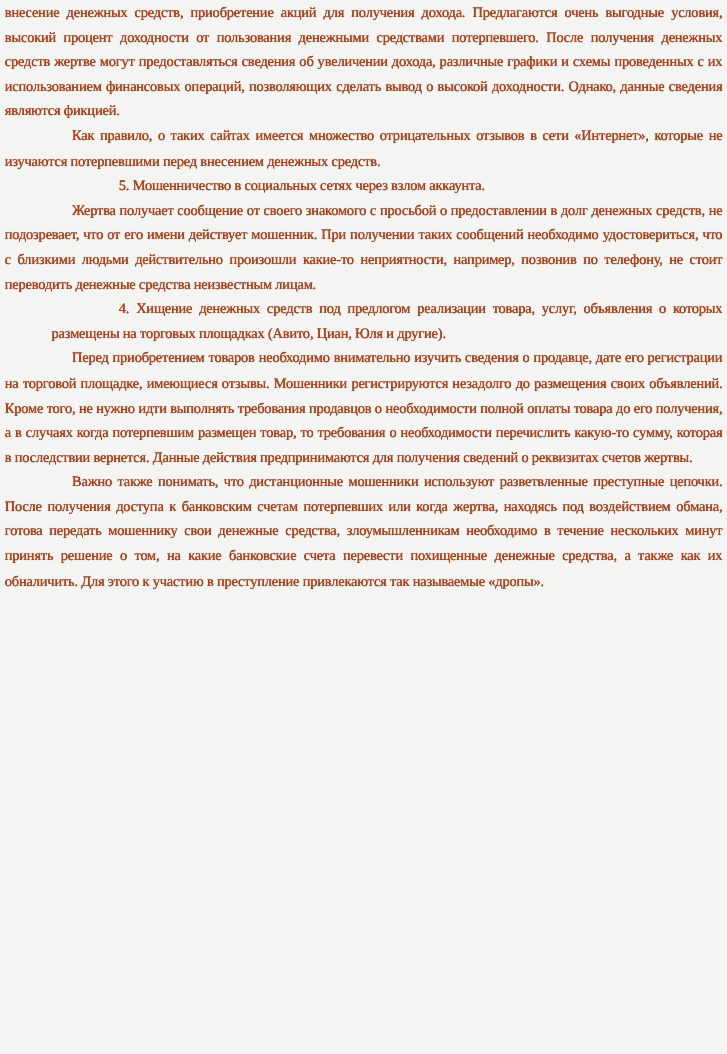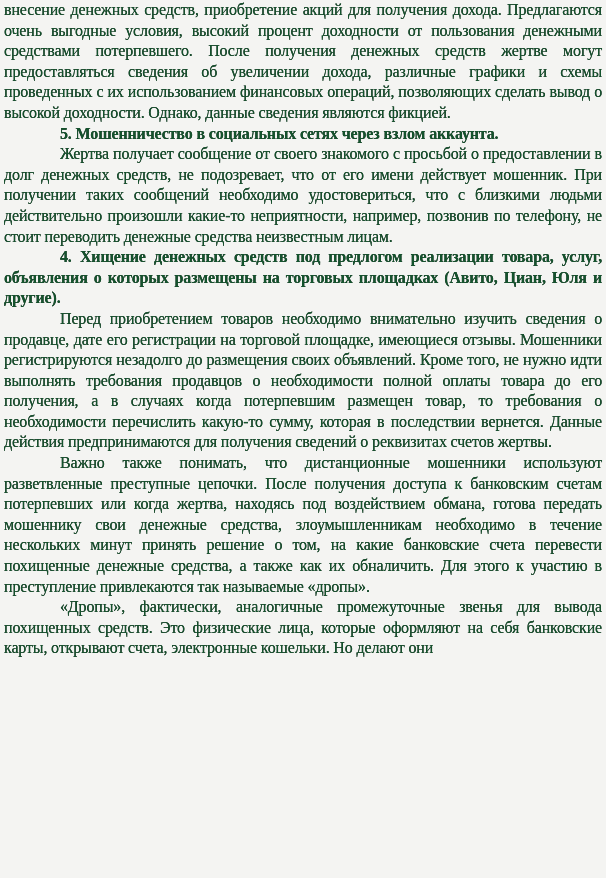--- a/index.html
+++ b/index.html
@@ -12,43 +12,44 @@
       height: 878px;
       overflow: hidden;
       position: relative;
     }
     .page {
       position: absolute;
       left: 4px;
       top: 0px;
       width: 598px;
       font-family: "Liberation Serif", "DejaVu Serif", serif;
-      font-size: 16px;
+      font-size: 12px;
       line-height: 20.6px;
-      color: #14532d;
+      color: #c2410c;
       text-align: justify;
       letter-spacing: -0.15px;
       text-shadow: 0 0 0.6px #222;
     }
     .page p {
       margin: 0;
       padding: 0;
     }
     .page p.heading {
-      font-weight: bold;
+      font-weight: normal;
       text-indent: 56px;
+      margin-left: 39px;
     }
     .page p.para {
       text-indent: 56px;
     }
   </style>
 </head>
 <body>
 
 <div class="page">
   <p>внесение денежных средств, приобретение акций для получения дохода. Предлагаются очень выгодные условия, высокий процент доходности от пользования денежными средствами потерпевшего. После получения денежных средств жертве могут предоставляться сведения об увеличении дохода, различные графики и схемы проведенных с их использованием финансовых операций, позволяющих сделать вывод о высокой доходности. Однако, данные сведения являются фикцией.</p>
+  <p class="para">Как правило, о таких сайтах имеется множество отрицательных отзывов в сети «Интернет», которые не изучаются потерпевшими перед внесением денежных средств.</p>
   <p class="heading">5. Мошенничество в социальных сетях через взлом аккаунта.</p>
   <p class="para">Жертва получает сообщение от своего знакомого с просьбой о предоставлении в долг денежных средств, не подозревает, что от его имени действует мошенник. При получении таких сообщений необходимо удостовериться, что с близкими людьми действительно произошли какие-то неприятности, например, позвонив по телефону, не стоит переводить денежные средства неизвестным лицам.</p>
   <p class="heading">4. Хищение денежных средств под предлогом реализации товара, услуг, объявления о которых размещены на торговых площадках (Авито, Циан, Юля и другие).</p>
   <p class="para">Перед приобретением товаров необходимо внимательно изучить сведения о продавце, дате его регистрации на торговой площадке, имеющиеся отзывы. Мошенники регистрируются незадолго до размещения своих объявлений. Кроме того, не нужно идти выполнять требования продавцов о необходимости полной оплаты товара до его получения, а в случаях когда потерпевшим размещен товар, то требования о необходимости перечислить какую-то сумму, которая в последствии вернется. Данные действия предпринимаются для получения сведений о реквизитах счетов жертвы.</p>
   <p class="para">Важно также понимать, что дистанционные мошенники используют разветвленные преступные цепочки. После получения доступа к банковским счетам потерпевших или когда жертва, находясь под воздействием обмана, готова передать мошеннику свои денежные средства, злоумышленникам необходимо в течение нескольких минут принять решение о том, на какие банковские счета перевести похищенные денежные средства, а также как их обналичить. Для этого к участию в преступление привлекаются так называемые «дропы».</p>
-  <p class="para">«Дропы», фактически, аналогичные промежуточные звенья для вывода похищенных средств. Это физические лица, которые оформляют на себя банковские карты, открывают счета, электронные кошельки. Но делают они</p>
 </div>
 
 </body></html>

